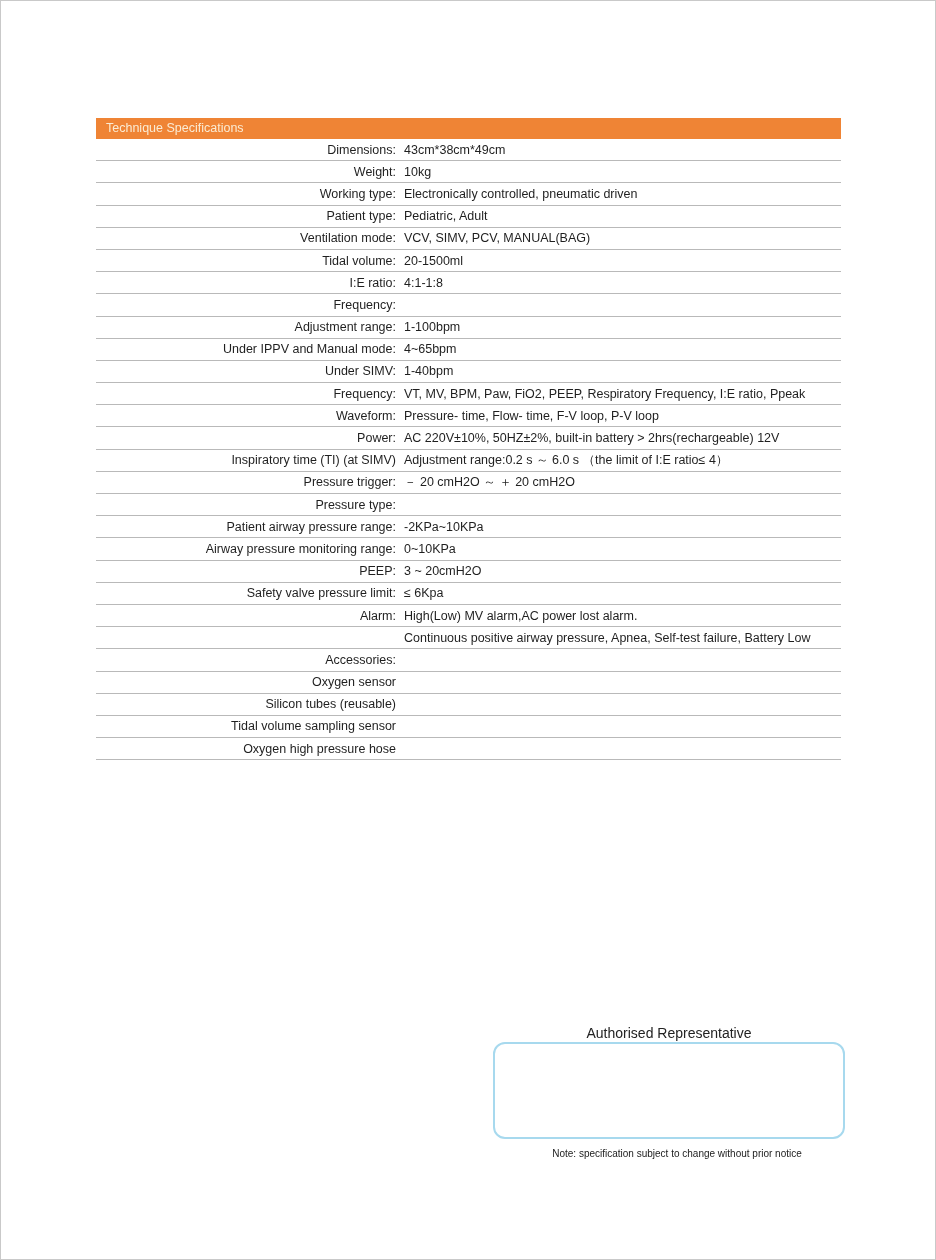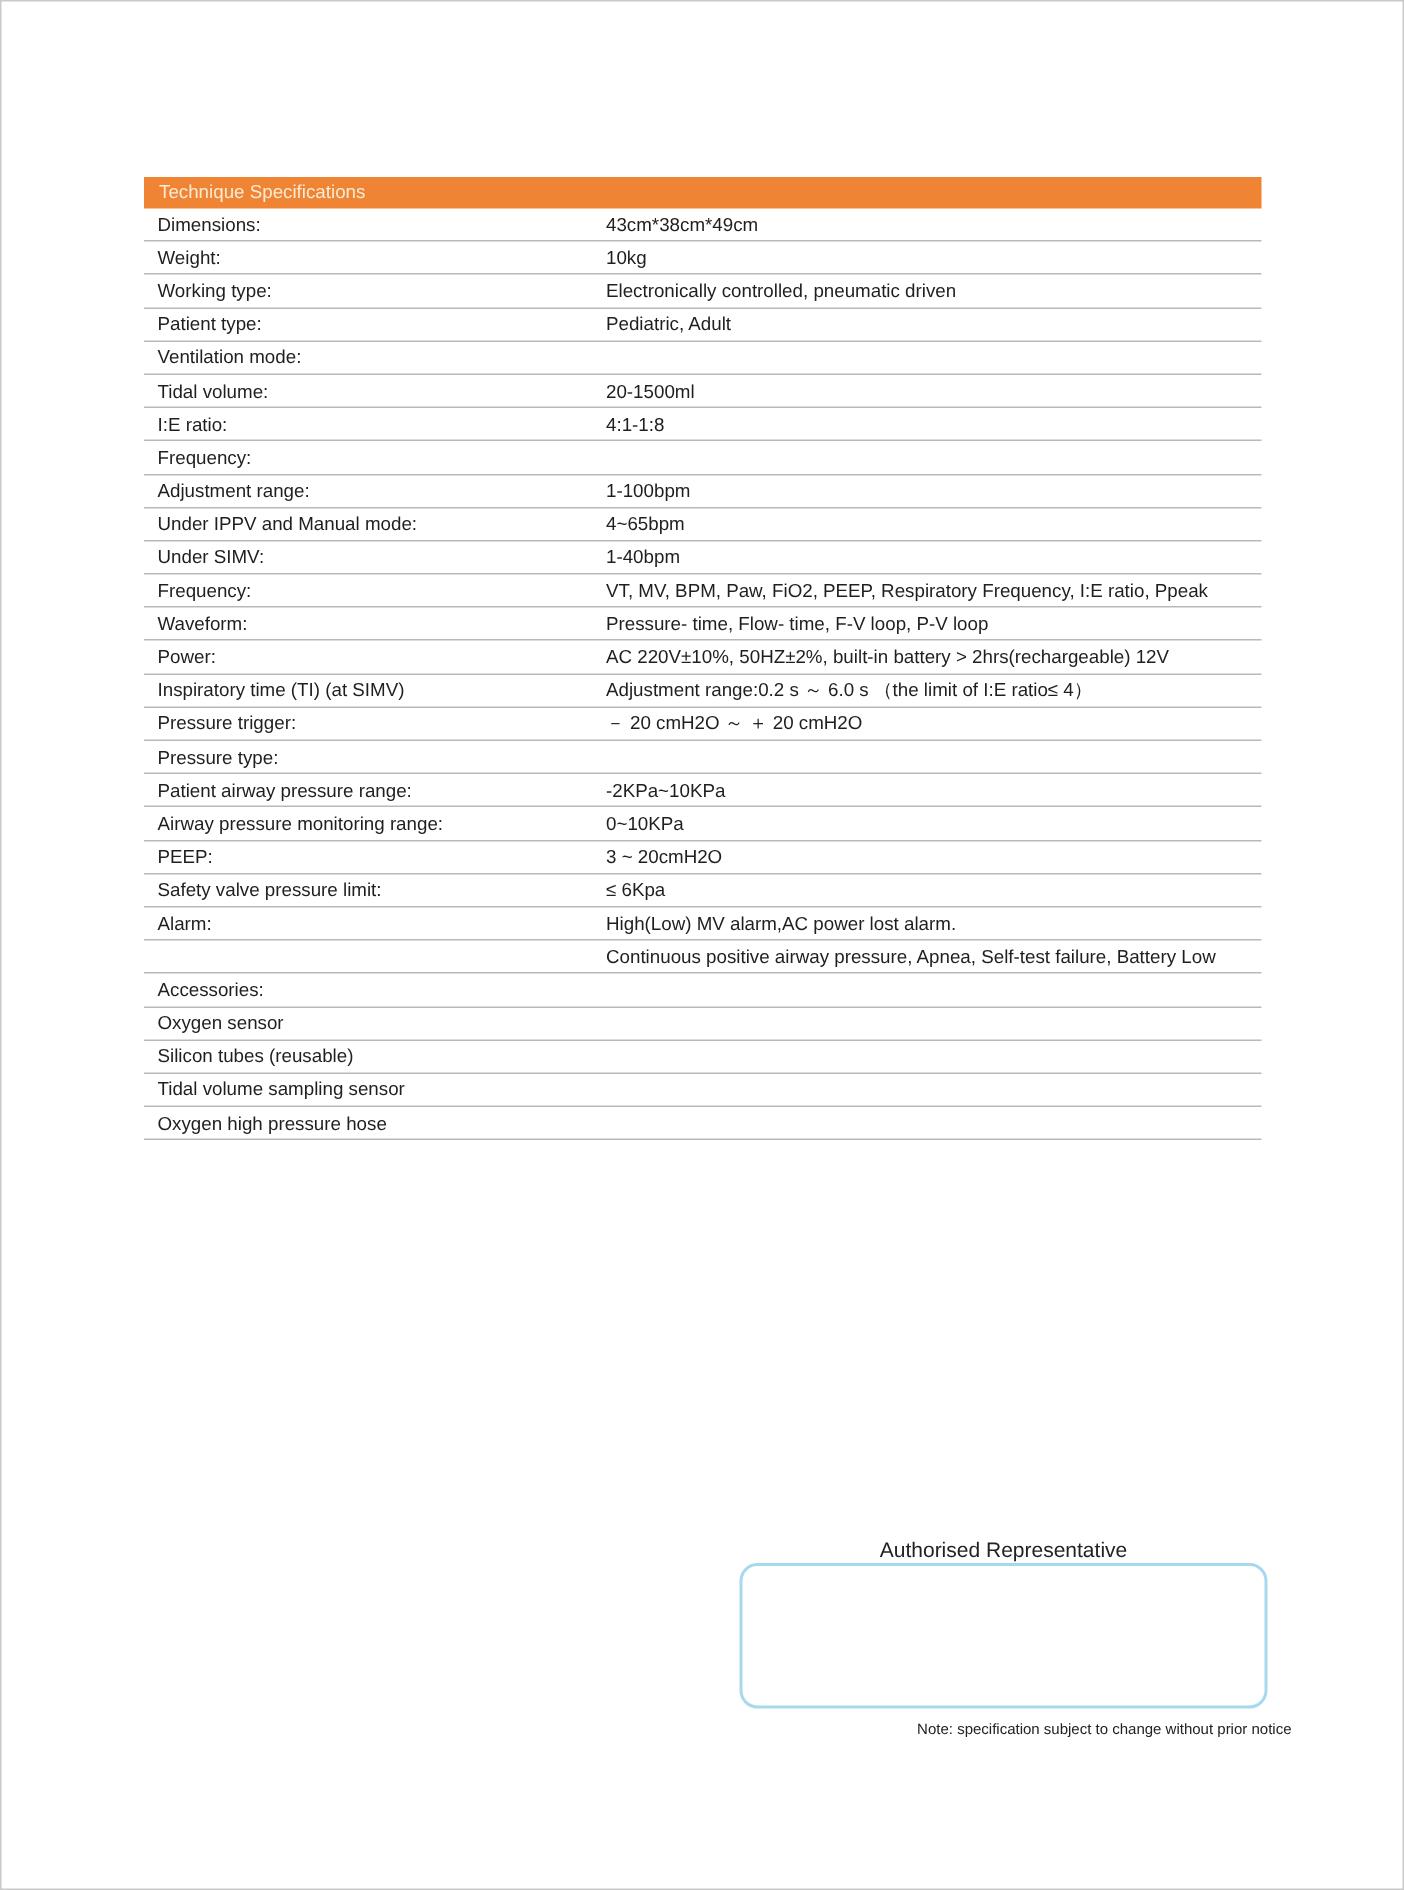--- a/index.html
+++ b/index.html
@@ -39,20 +39,21 @@
     border-bottom: 1px solid #b9b9b9;
     font-size: 12.5px;
     color: #1f1f1f;
   }
   .spec-label {
     width: 300px;
     padding-left: 9px;
     flex: 0 0 300px;
     white-space: nowrap;
     overflow: hidden;
+    text-align: right;
   }
   .spec-value {
     flex: 1;
     padding-left: 8px;
     white-space: nowrap;
     overflow: hidden;
   }
   .rep-label {
     position: absolute;
     left: 492px;
@@ -70,21 +71,21 @@
     height: 97px;
     border: 2px solid var(--box-border, #A7D9EE);
     border-radius: 12px;
     background: #ffffff;
   }
   .note-label {
     position: absolute;
     left: 492px;
     top: 1147px;
     width: 368px;
-    text-align: right;
+    text-align: center;
     font-size: 10px;
     color: #222;
   }
 </style>
 </head>
 <body>
 
 <div class="page">
 
   <div class="spec-table">
@@ -105,20 +106,21 @@
     <div class="spec-value">Electronically controlled, pneumatic driven</div>
   </div>
 
   <div class="spec-row">
     <div class="spec-label">Patient type:</div>
     <div class="spec-value">Pediatric, Adult</div>
   </div>
 
   <div class="spec-row">
     <div class="spec-label">Ventilation mode:</div>
+    <div class="spec-value">VCV, SIMV, PCV, MANUAL(BAG)</div>
   </div>
 
   <div class="spec-row">
     <div class="spec-label">Tidal volume:</div>
     <div class="spec-value">20-1500ml</div>
   </div>
 
   <div class="spec-row">
     <div class="spec-label">I:E ratio:</div>
     <div class="spec-value">4:1-1:8</div>

